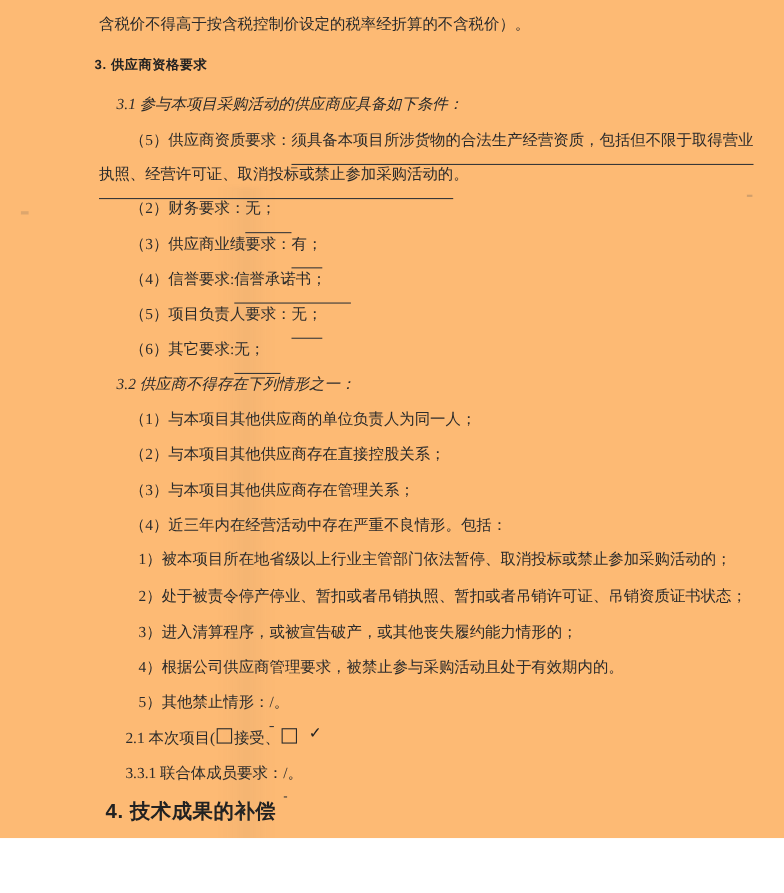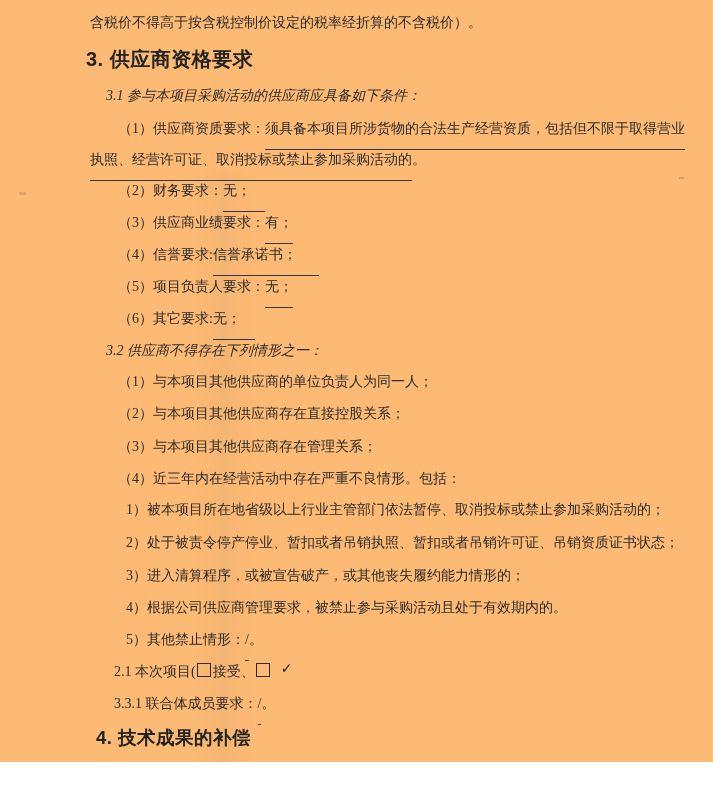--- a/index.html
+++ b/index.html
@@ -24,21 +24,21 @@
   .l32 { line-height: 32px; }
   .l33 { line-height: 33px; }
   .l34 { line-height: 34px; }
   h2 {
     margin: 0;
     font-family: "Liberation Sans", "DejaVu Sans", sans-serif;
     font-weight: 700;
     color: #222;
     letter-spacing: 0.5px;
   }
-  .h3 { font-size: 20px; line-height: 40px; margin-left: -4px; }
+  .h3 { font-size: 12px; line-height: 40px; margin-left: -4px; }
   .h4 { font-size: 18.5px; line-height: 37px; margin-left: 6px; }
   .wrap2 { white-space: normal !important; }
   .ind-sub  { text-indent: 16px; font-style: italic; }  
   .ind-sub2 { text-indent: 24px; }  
   .ind-item { text-indent: 28px; }  
   .ind-num  { text-indent: 36px; }  
   .u {
     border-bottom: 1px solid #383838;
     padding-bottom: 13px;
   }
@@ -87,21 +87,21 @@
 
 <div class="page">
   <div class="content">
 
     <p class="l33"><span>含税价不得高于按含税控制价设定的税率经折算的不含税价）。</span></p>
 
     <h2 class="h3">3. 供应商资格要求</h2>
 
     <p class="l34 ind-sub">3.1 参与本项目采购活动的供应商应具备如下条件：</p>
 
-    <p class="l31 ind-item wrap2"><span>（1）供应商资质要求：</span><span class="u">须具备本项目所涉货物的合法生产经营资质，包括但不限于取得营业</span><span class="u">执照、经营许可证、取消投标或禁止参加采购活动的</span><span>。</span></p>
+    <p class="l31 ind-item wrap2"><span>（5）供应商资质要求：</span><span class="u">须具备本项目所涉货物的合法生产经营资质，包括但不限于取得营业</span><span class="u">执照、经营许可证、取消投标或禁止参加采购活动的</span><span>。</span></p>
 
     <p class="l32 ind-item"><span>（2）财务要求：</span><span class="u ext14">无；</span></p>
 
     <p class="l32 ind-item"><span>（3）供应商业绩要求：</span><span class="u">有；</span></p>
 
     <p class="l32 ind-item"><span>（4）信誉要求:</span><span class="u ext22">信誉承诺书；</span></p>
 
     <p class="l32 ind-item"><span>（5）项目负责人要求：</span><span class="u">无；</span></p>
 
     <p class="l32 ind-item"><span>（6）其它要求:</span><span class="u ext14">无；</span></p>

